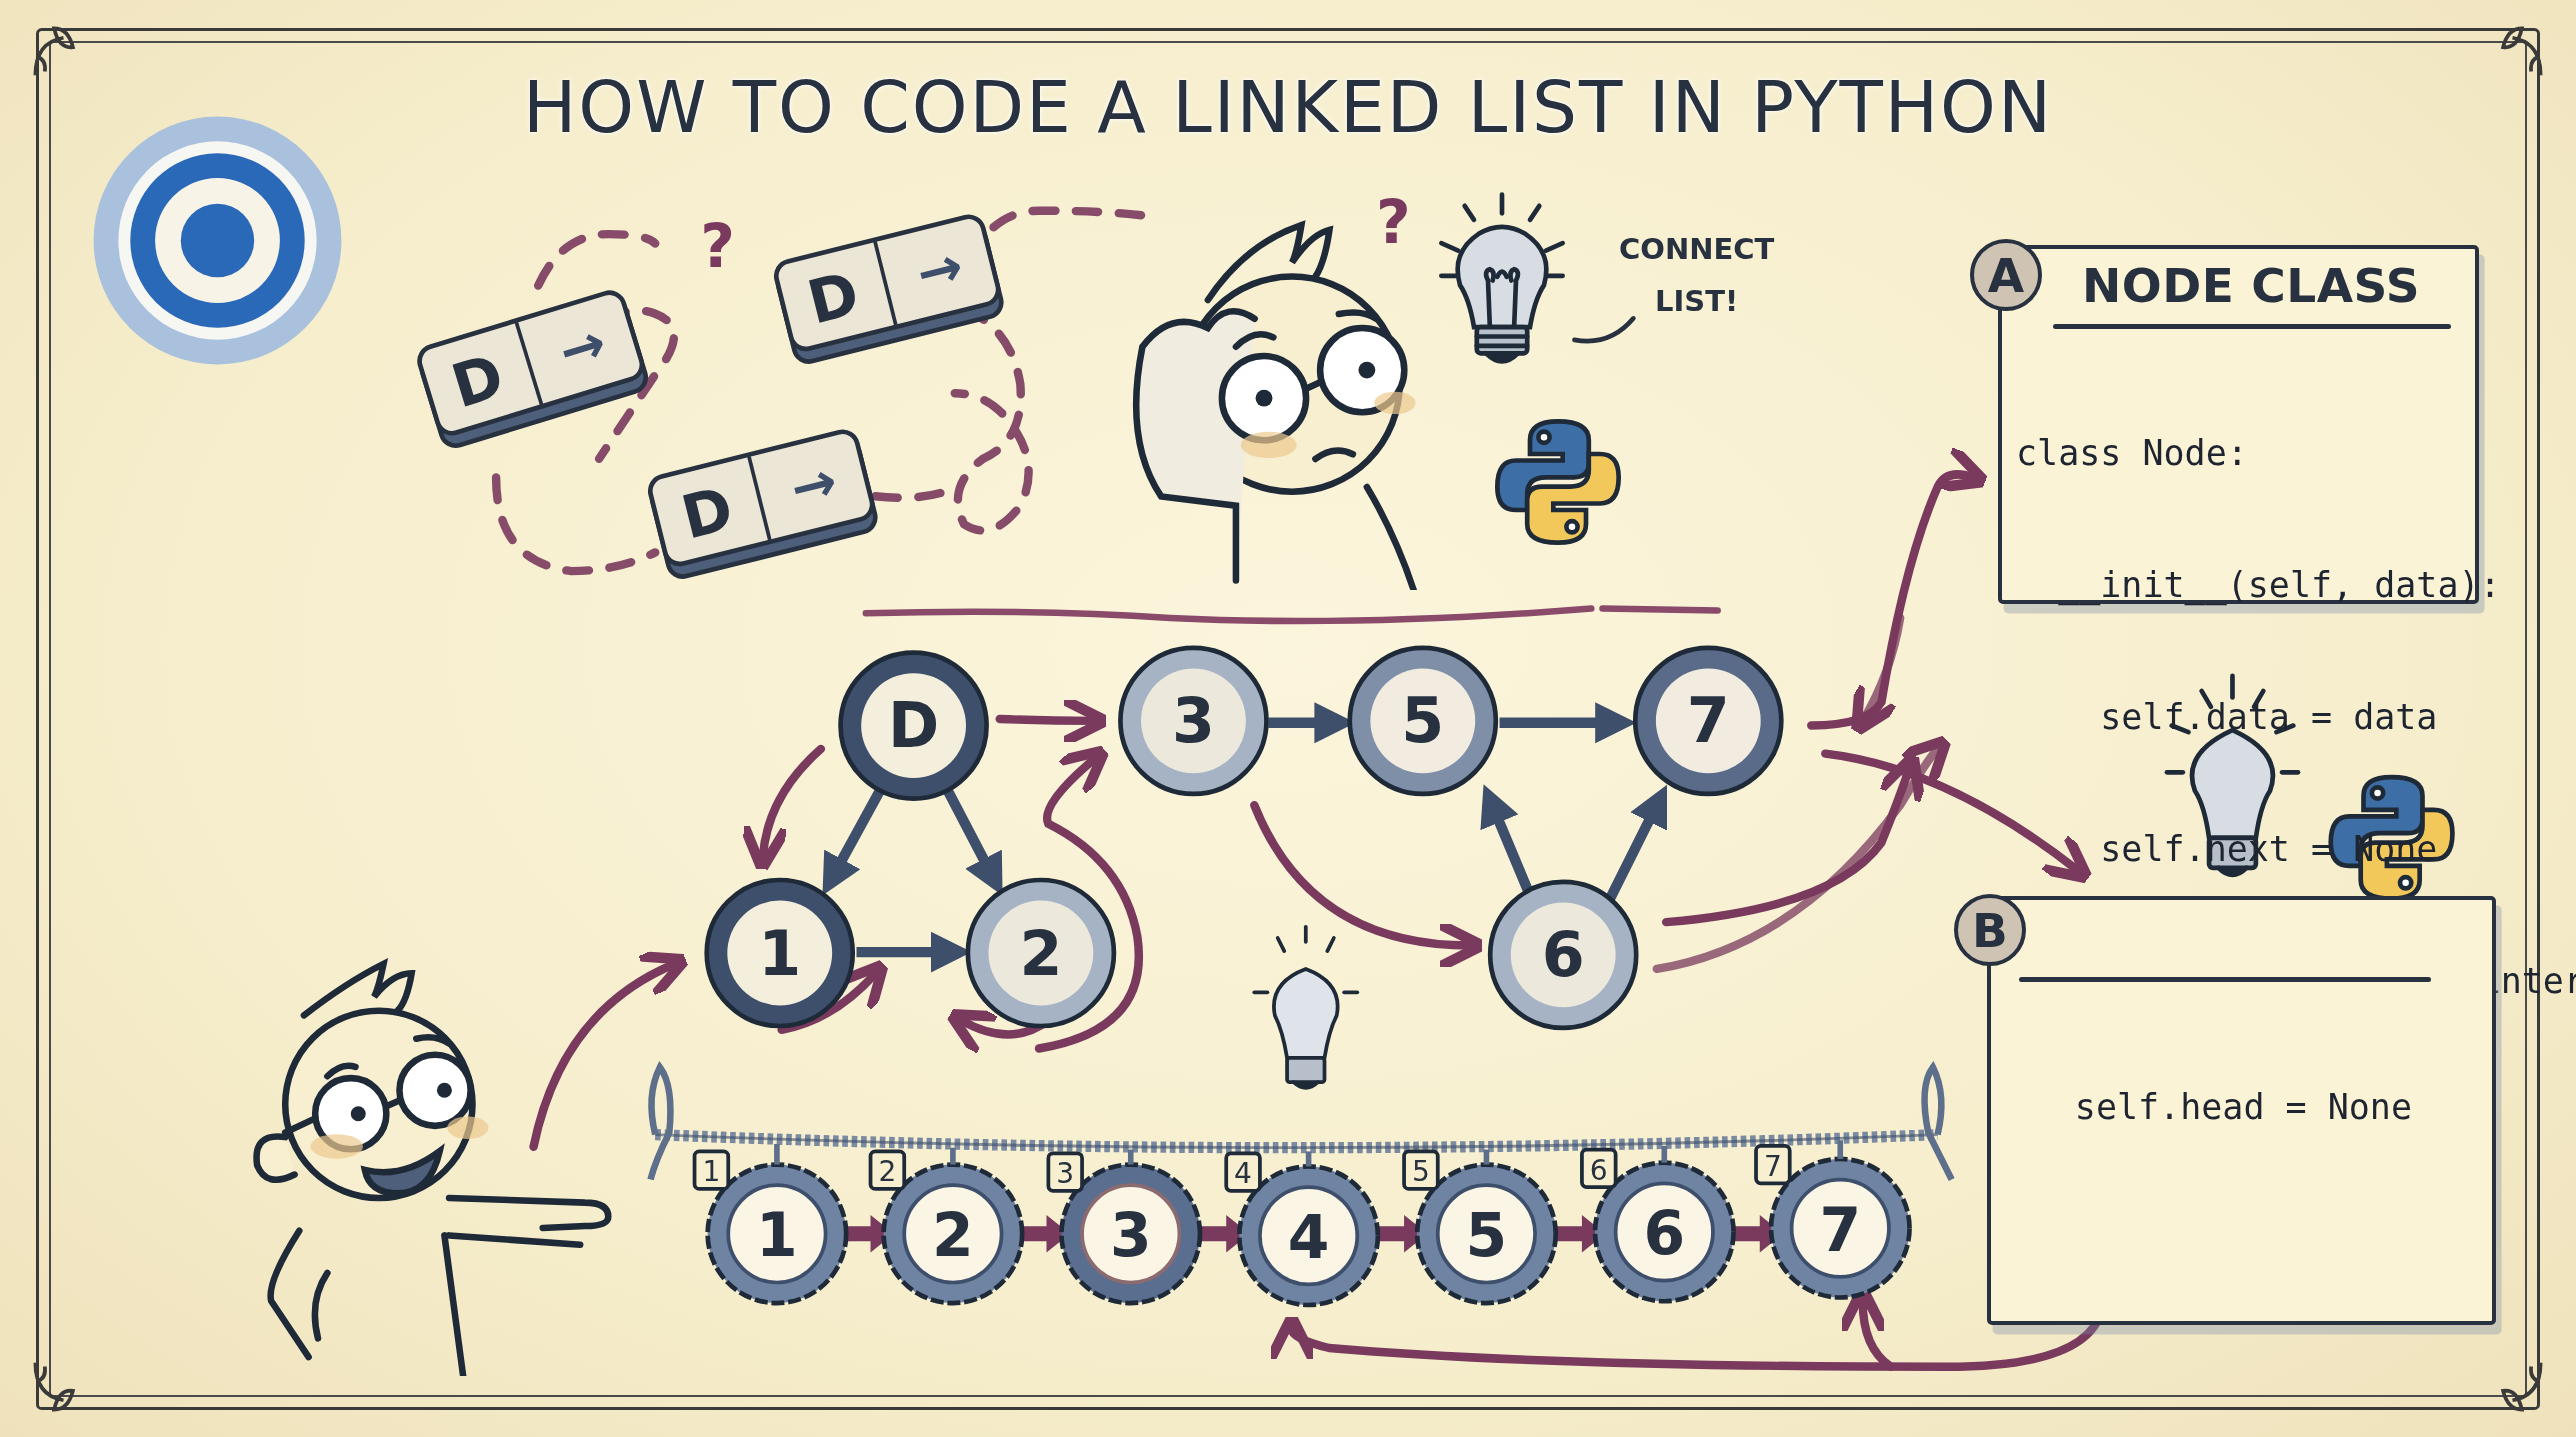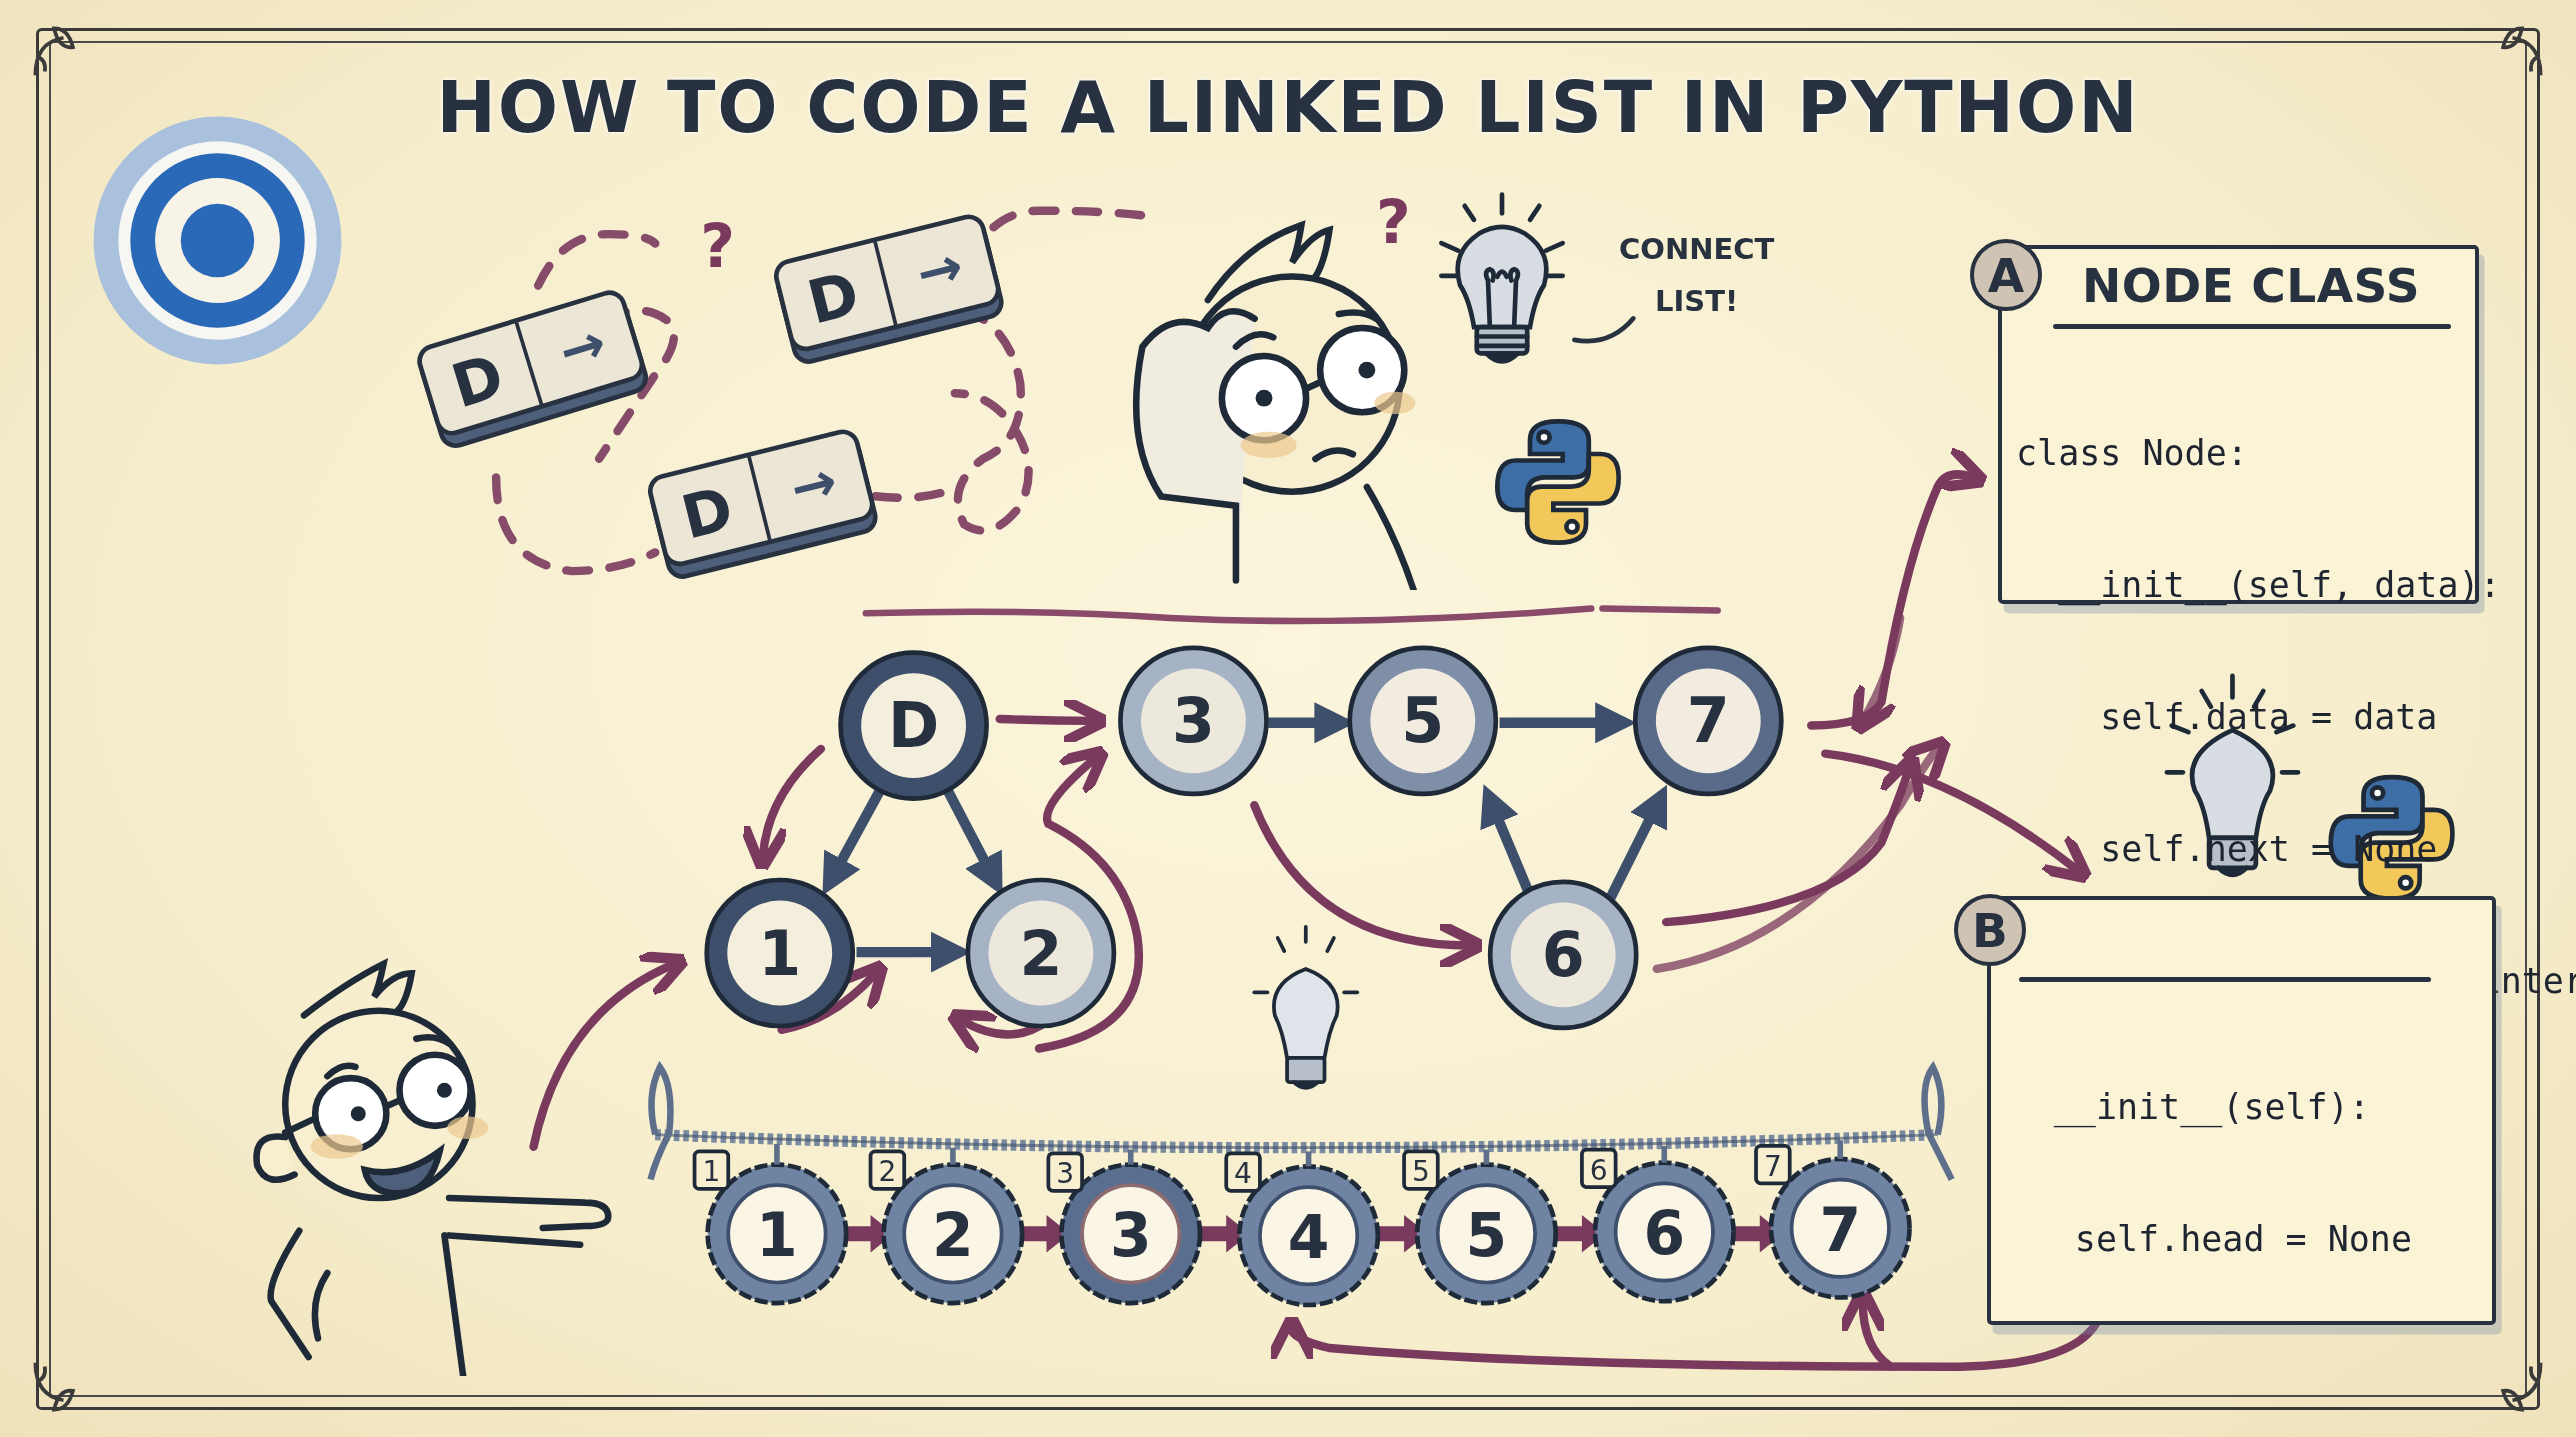--- a/index.html
+++ b/index.html
@@ -23,21 +23,21 @@
     position: absolute; left: 49px; top: 41px; right: 49px; bottom: 41px;
     border: 2.8px solid #4a4a4a; border-radius: 3.7px;
   }
   .corner { position: absolute; width: 75px; height: 75px; }
   .corner svg { width: 100%; height: 100%; }
 
   .title {
     position: absolute; left: 0; right: 0; top: 66px;
     text-align: center;
     font-family: "DejaVu Sans", sans-serif;
-    font-weight: bold; font-size: 71px; letter-spacing: 1.9px;
+    font-weight: normal; font-size: 71px; letter-spacing: 1.9px;
     color: #27313f;
     text-shadow: 0 0 5.6px #fff, 0 0 1.9px #fff;
   }
   .logo { position: absolute; left: 89px; top: 112px; width: 257px; height: 257px; }
 
   .abs { position: absolute; }
   svg.layer { position: absolute; left: 0; top: 0; width: 2576px; height: 1438px; overflow: visible; }
 
   .code-box {
     position: absolute;
@@ -420,21 +420,20 @@
     <div>    self.data = data</div>
     <div>    self.next = None</div>
     <div> // Stores data and pointer</div>
   </div>
 </div>
 <div class="box-badge" style="left:1970px;top:239px;">A</div>
 
 <div class="code-box" style="left:1987px;top:896px;width:501px;height:421px;">
   <div class="box-rule" style="left:28px;top:77px;width:412px;"></div>
   <div class="code" style="left:20.6px;top:97px;line-height:44px;">
-    <div>  __init__(self):</div>
     <div>   self.head = None</div>
     
     
     
     
   </div>
 </div>
 <div class="box-badge" style="left:1954px;top:894px;">B</div>
 
 

